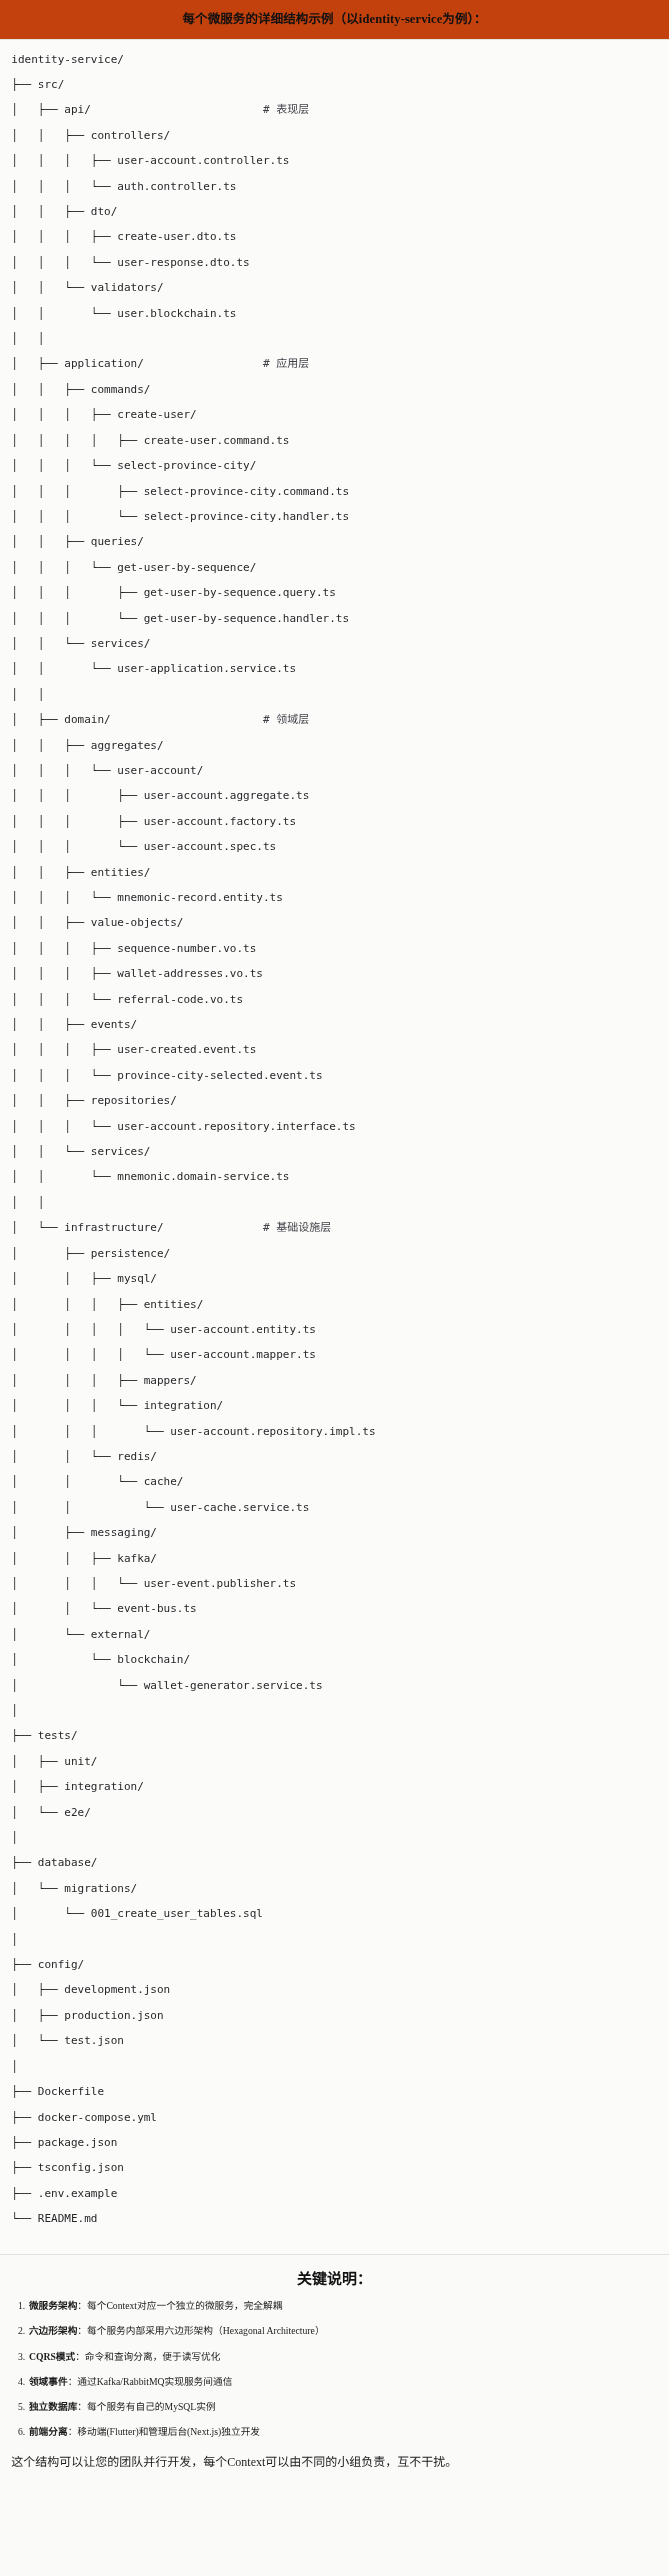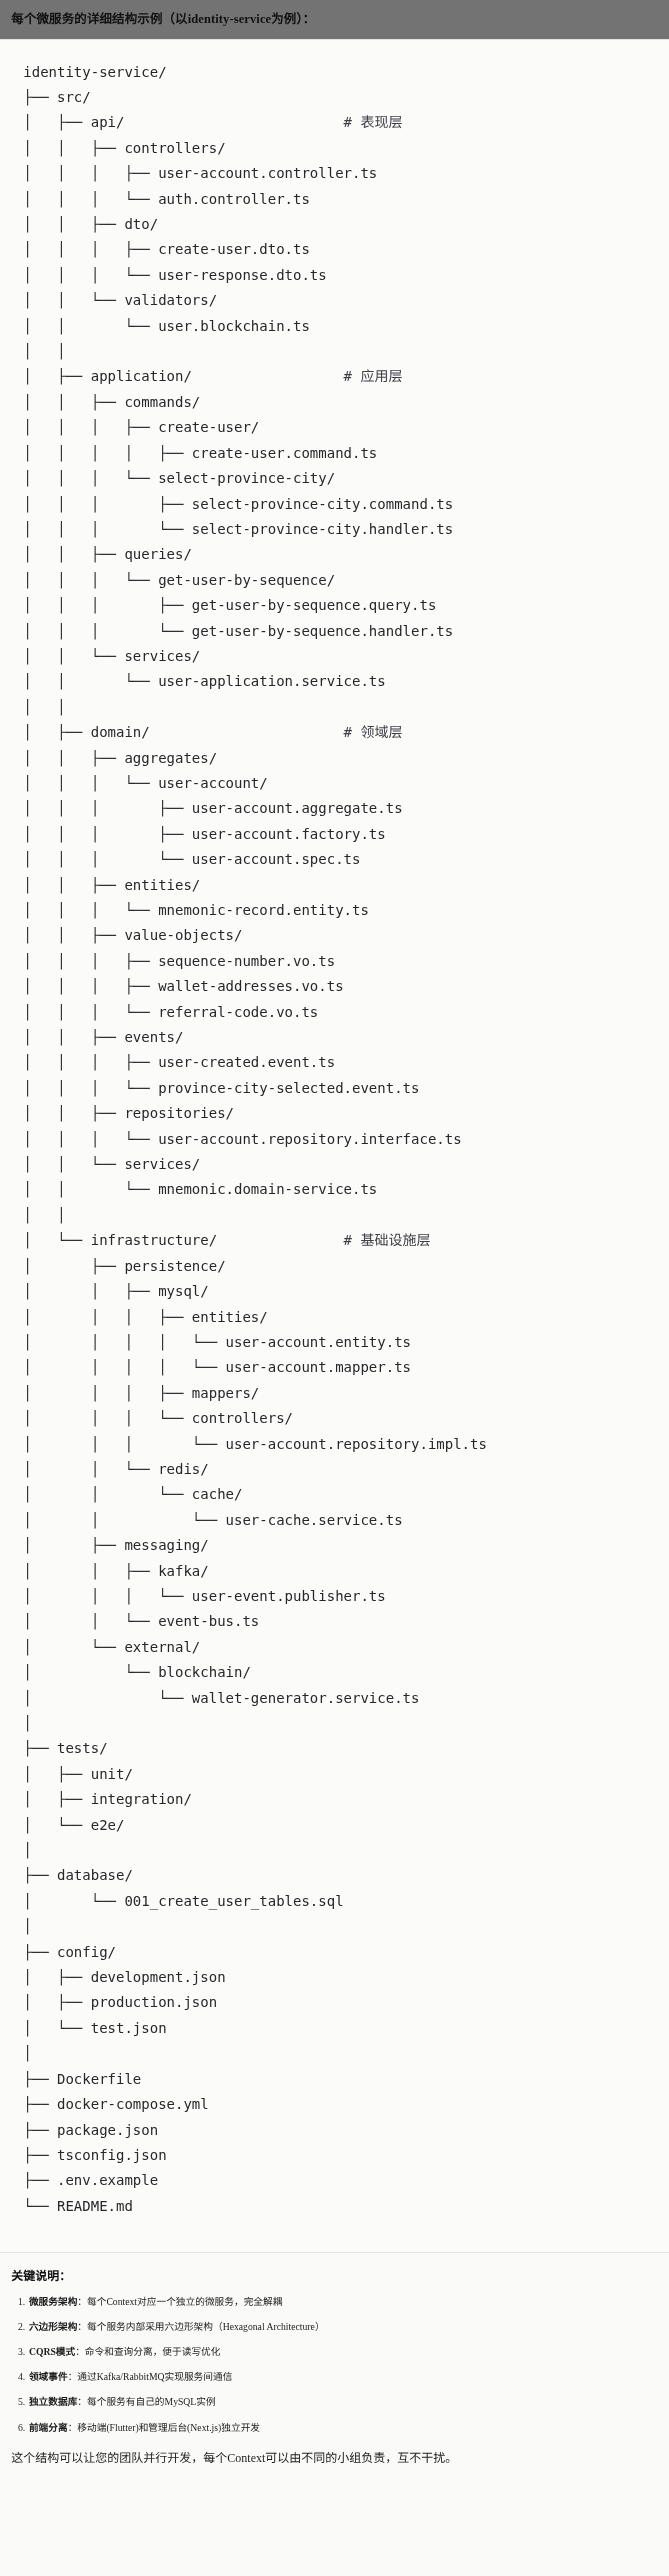--- a/index.html
+++ b/index.html
@@ -18,43 +18,44 @@
     width: 669px;
     box-sizing: border-box;
     background: #fafaf9;
     display: flex;
     flex-direction: column;
   }
 
   
   .heading-block {
     padding: 11.3px 11.3px 10px 11.3px;
-    background: #737373;
+    background: #c2410c;
     border-bottom: 0.6px solid #e3e3de;
+    text-align: center;
   }
   .page-title {
     margin: 0;
     font-family: "Liberation Serif", serif;
     font-weight: bold;
     font-size: 12.5px;
     line-height: 1.4;
     letter-spacing: 0.1px;
     color: #111111;
   }
 
   
   .code-block {
     background: #fbfbfa;
     padding: 13.8px 11.3px 15px 11.3px;
     border-bottom: 0.6px solid #e3e3de;
   }
   pre.tree {
-    margin: 12px;
+    margin: 0;
     font-family: "DejaVu Sans Mono", "Liberation Mono", monospace;
-    font-size: 14px;
+    font-size: 11px;
     line-height: 12.7px;
     color: #27272a;
     white-space: pre;
     overflow-x: hidden;
     tab-size: 4;
   }
   .tree-line {
     display: block;
     white-space: pre;
     min-height: 12.7px;
@@ -65,22 +66,23 @@
 
   
   .notes-block {
     padding: 12.5px 11.3px 15px 11.3px;
     background: #fafaf9;
   }
   .notes-title {
     margin: 0 0 11.3px 0;
     font-family: "Liberation Serif", serif;
     font-weight: bold;
-    font-size: 12px;
+    font-size: 15px;
     color: #111111;
+    text-align: center;
   }
   ol.notes-list {
     margin: 0 0 0 0;
     padding: 0 0 0 16.3px;
     font-family: "Liberation Serif", serif;
     font-size: 9.7px;
     line-height: 1.5;
     color: #1c1c1c;
   }
   ol.notes-list > li {
@@ -160,39 +162,40 @@
 <span class="tree-line">│   │   └── services/</span>
 <span class="tree-line">│   │       └── mnemonic.domain-service.ts</span>
 <span class="tree-line">│   │</span>
 <span class="tree-line">│   └── infrastructure/               <span class="tree-comment"># 基础设施层</span></span>
 <span class="tree-line">│       ├── persistence/</span>
 <span class="tree-line">│       │   ├── mysql/</span>
 <span class="tree-line">│       │   │   ├── entities/</span>
 <span class="tree-line">│       │   │   │   └── user-account.entity.ts</span>
 <span class="tree-line">│       │   │   │   └── user-account.mapper.ts</span>
 <span class="tree-line">│       │   │   ├── mappers/</span>
-<span class="tree-line">│       │   │   └── controllers/</span>
+<span class="tree-line">│       │   │   └── integration/</span>
 <span class="tree-line">│       │   │       └── user-account.repository.impl.ts</span>
 <span class="tree-line">│       │   └── redis/</span>
 <span class="tree-line">│       │       └── cache/</span>
 <span class="tree-line">│       │           └── user-cache.service.ts</span>
 <span class="tree-line">│       ├── messaging/</span>
 <span class="tree-line">│       │   ├── kafka/</span>
 <span class="tree-line">│       │   │   └── user-event.publisher.ts</span>
 <span class="tree-line">│       │   └── event-bus.ts</span>
 <span class="tree-line">│       └── external/</span>
 <span class="tree-line">│           └── blockchain/</span>
 <span class="tree-line">│               └── wallet-generator.service.ts</span>
 <span class="tree-line">│</span>
 <span class="tree-line">├── tests/</span>
 <span class="tree-line">│   ├── unit/</span>
 <span class="tree-line">│   ├── integration/</span>
 <span class="tree-line">│   └── e2e/</span>
 <span class="tree-line">│</span>
 <span class="tree-line">├── database/</span>
+<span class="tree-line">│   └── migrations/</span>
 <span class="tree-line">│       └── 001_create_user_tables.sql</span>
 <span class="tree-line">│</span>
 <span class="tree-line">├── config/</span>
 <span class="tree-line">│   ├── development.json</span>
 <span class="tree-line">│   ├── production.json</span>
 <span class="tree-line">│   └── test.json</span>
 <span class="tree-line">│</span>
 <span class="tree-line">├── Dockerfile</span>
 <span class="tree-line">├── docker-compose.yml</span>
 <span class="tree-line">├── package.json</span>

